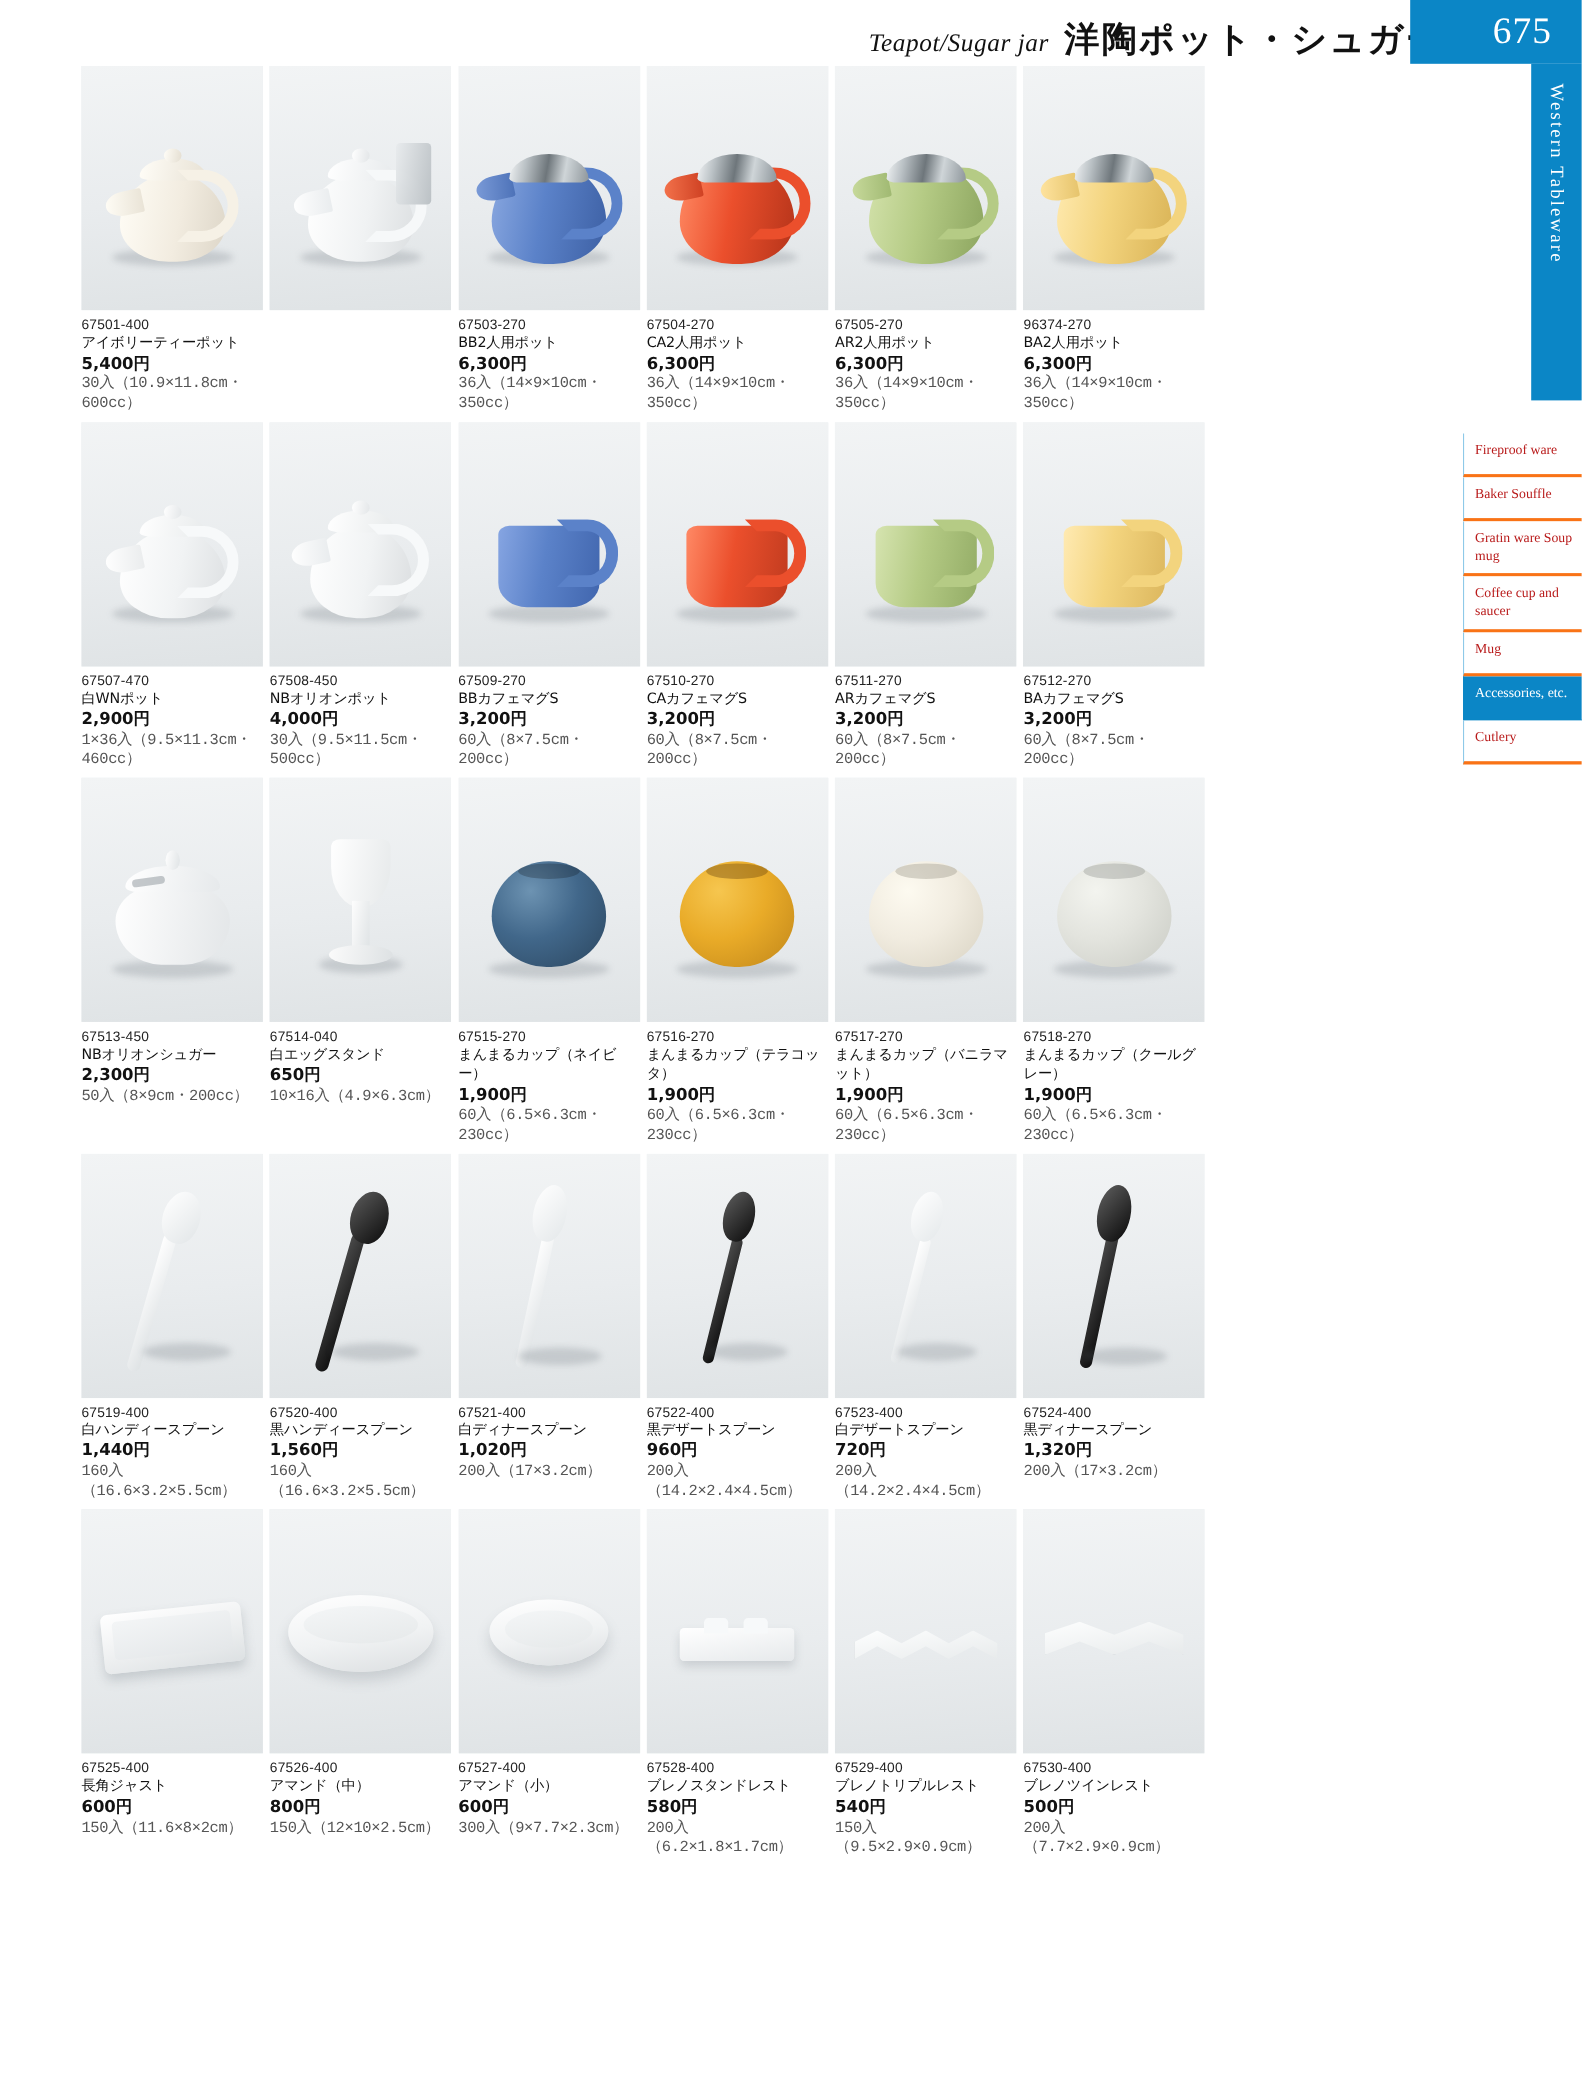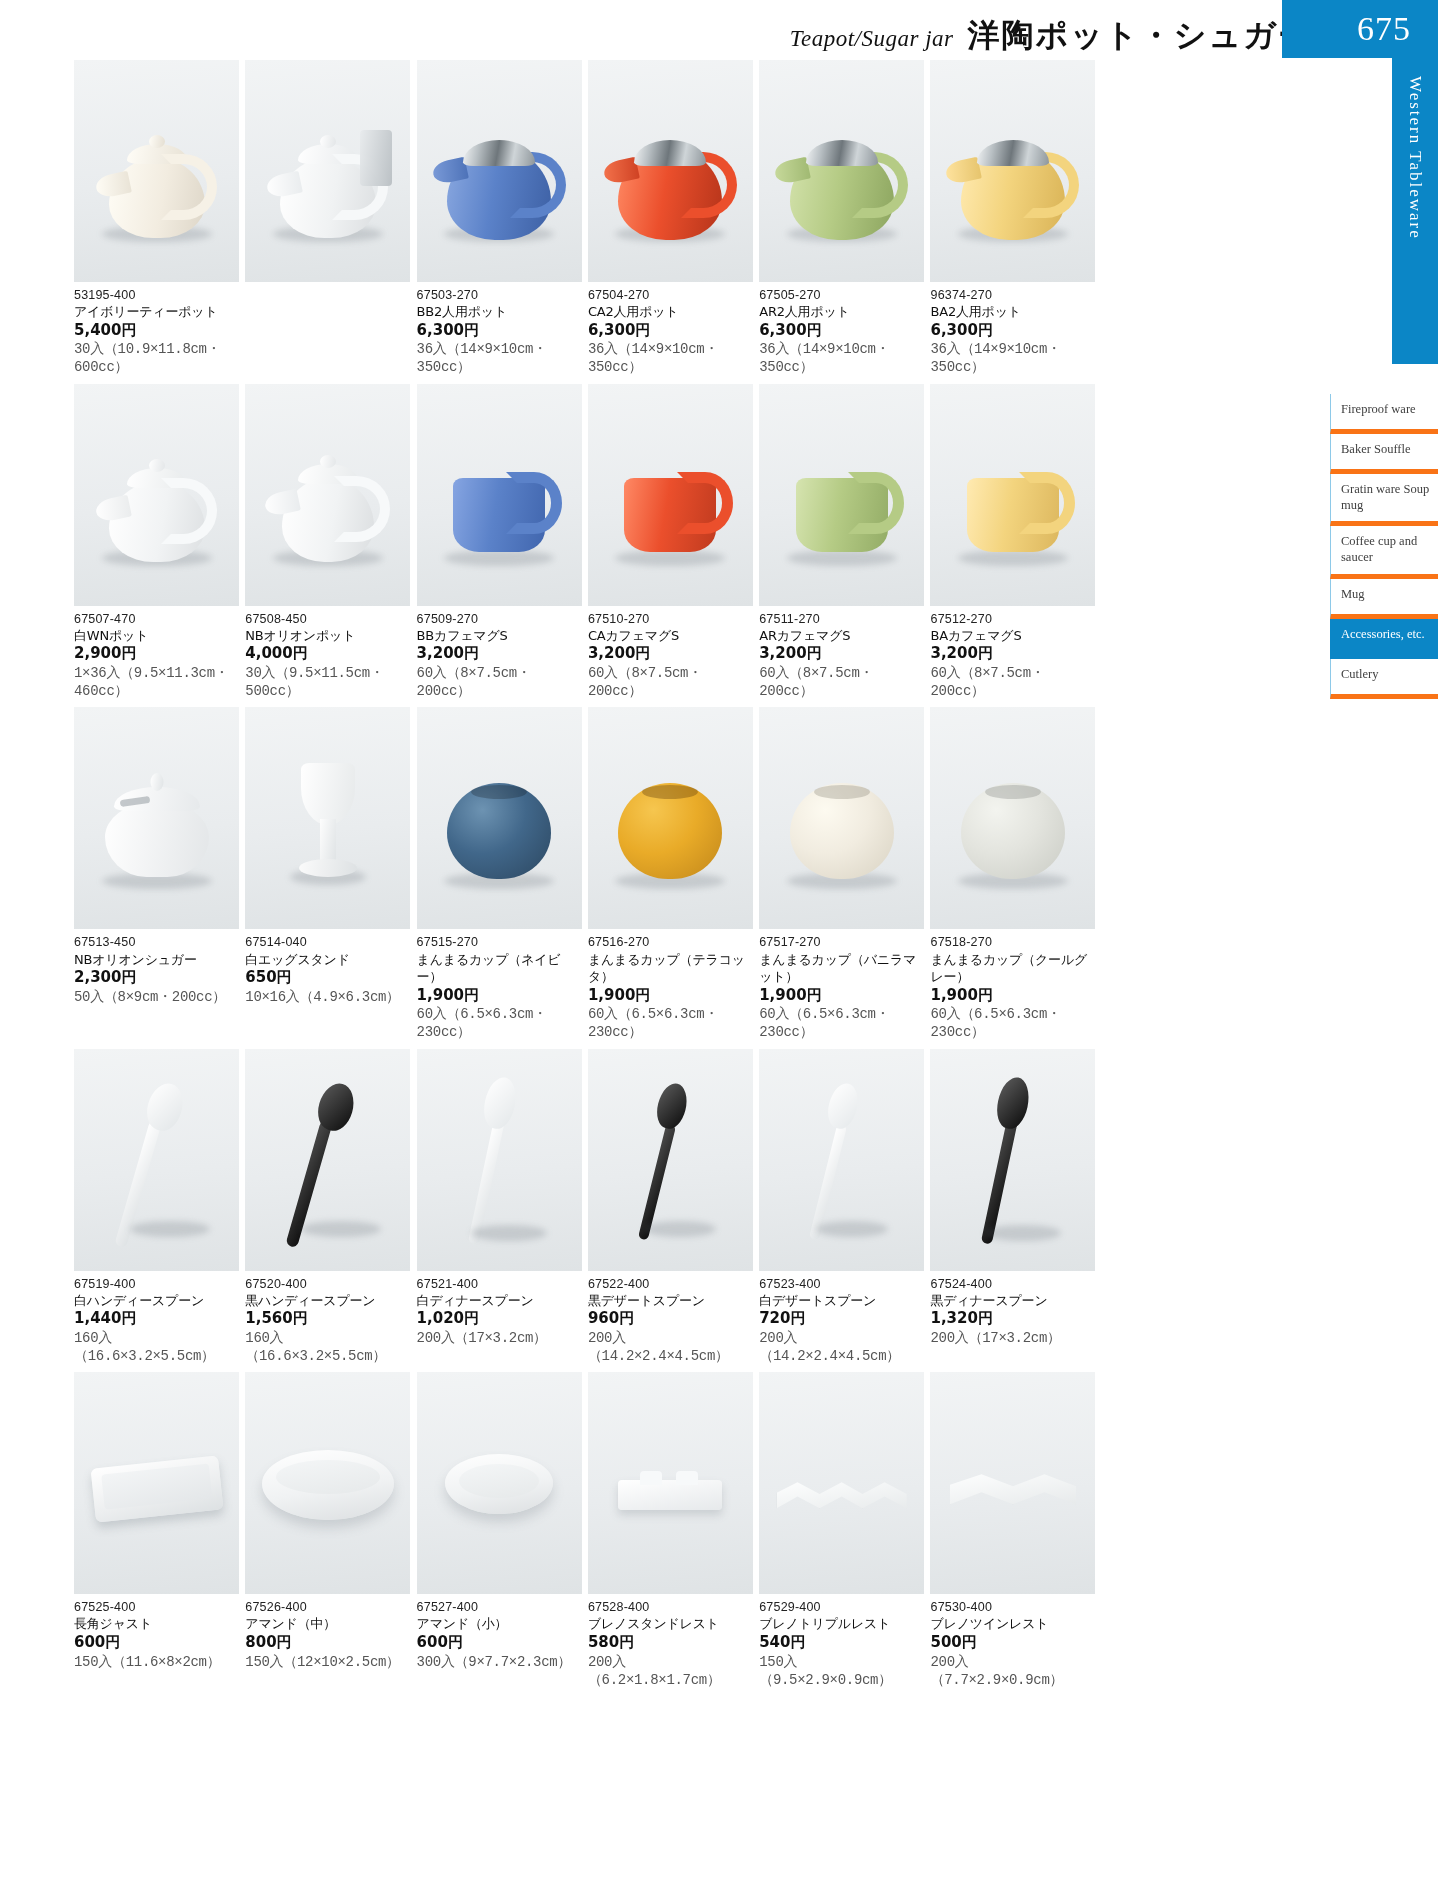--- a/index.html
+++ b/index.html
@@ -92,27 +92,27 @@
     white-space: nowrap;
   }
   .rail-tabs {
     position: absolute;
     right: 0;
     top: 336px;
     width: 108px;
   }
   .rail-tab {
     border-left: 1px solid #8ec9e8;
-    border-bottom: 5px solid #f97316;
+    border-bottom: 3px solid #f97316;
     min-height: 40px;
     padding: 8px 6px 8px 10px;
     font-family: "Liberation Serif", serif;
     font-size: 12.5px;
     line-height: 1.25;
-    color: #404040;
+    color: #b91c1c;
     box-sizing: border-box;
     background: #fff;
   }
   .rail-tab.active {
     background: #0b86c6;
     color: #fff;
     border-left: 1px solid #0b86c6;
     border-bottom: 1px solid #0b86c6;
   }
 
@@ -488,21 +488,21 @@
       <div class="photo">
         <div class="bg-grad"></div>
           <div class="shadow"></div>
         <div class="pot-body" style="background:linear-gradient(100deg,#fffdf6 0%,#f2ece0 55%,#ddd6c8 100%)"></div>
         <div class="pot-lid" style="background:linear-gradient(100deg,#fffdf7,#e8e2d5)"></div>
         <div class="pot-knob" style="background:linear-gradient(100deg,#fffdf7,#e4ded1)"></div>
         <div class="pot-spout" style="background:linear-gradient(100deg,#fffdf6,#e9e3d6)"></div>
         <div class="pot-handle" style="border-color:#f6f1e6;border-left-color:transparent"></div>
       </div>
       <div class="caption">
-        <div class="code">53195-400</div>
+        <div class="code">67501-400</div>
         <div class="name">アイボリーティーポット</div>
         <div class="price">5,400円</div>
         <div class="spec">30入（10.9×11.8cm・600cc）</div>
       </div>
     </div>
 
     <div class="cell">
       <div class="photo">
         <div class="bg-grad"></div>
           <div class="shadow"></div>

